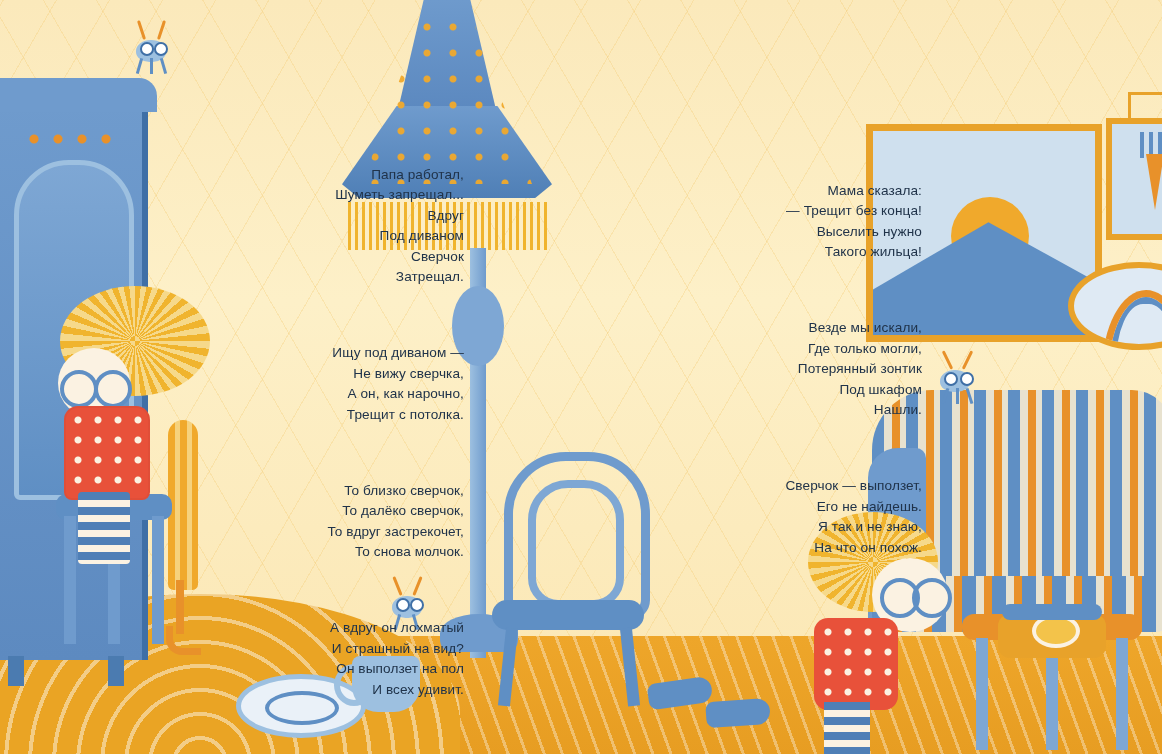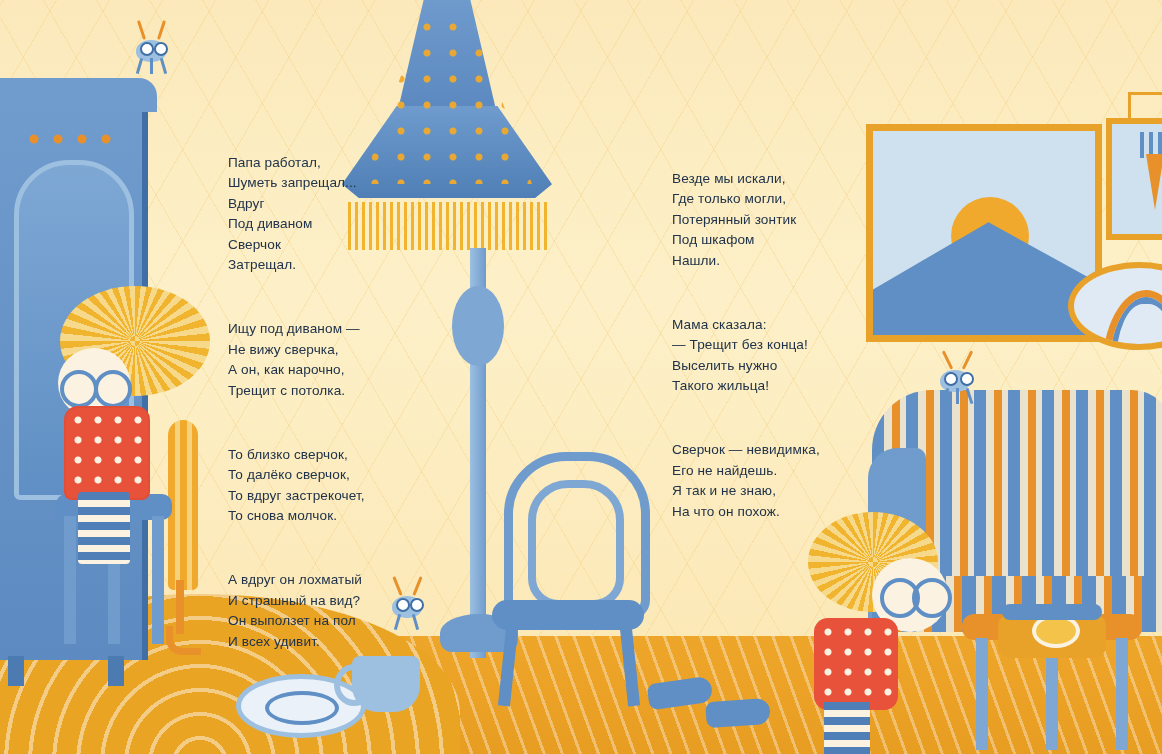--- a/index.html
+++ b/index.html
@@ -381,21 +381,21 @@
     position: absolute;
     font-family: "Liberation Sans", sans-serif;
     font-size: 13.6px;
     line-height: 20.5px;
     color: #20334a;
     white-space: pre-line;
     letter-spacing: 0.1px;
   }
   .col-left { left: 228px; top: 128px; width: 236px; }
   .col-right { left: 672px; top: 144px; width: 250px; }
-  .stanza { margin: 4px 0 19px 0; }
+  .stanza { margin: 16px 0 19px 0; text-align: right; }
   .stanza:last-child { margin-bottom: 0; }
 </style>
 </head>
 <body>
 
 <div class="page">
 
   <div class="floor"></div>
   <div class="rug"></div>
 
@@ -546,28 +546,28 @@
 То далёко сверчок,
 То вдруг застрекочет,
 То снова молчок.</p>
     <p class="stanza">А вдруг он лохматый
 И страшный на вид?
 Он выползет на пол
 И всех удивит.</p>
   </div>
 
   <div class="poem col-right">
+    <p class="stanza">Мама сказала:
+— Трещит без конца!
+Выселить нужно
+Такого жильца!</p>
     <p class="stanza">Везде мы искали,
 Где только могли,
 Потерянный зонтик
 Под шкафом
 Нашли.</p>
-    <p class="stanza">Мама сказала:
-— Трещит без конца!
-Выселить нужно
-Такого жильца!</p>
-    <p class="stanza">Сверчок — невидимка,
+    <p class="stanza">Сверчок — выползет,
 Его не найдешь.
 Я так и не знаю,
 На что он похож.</p>
   </div>
 
 </div>
 
 </body></html>

